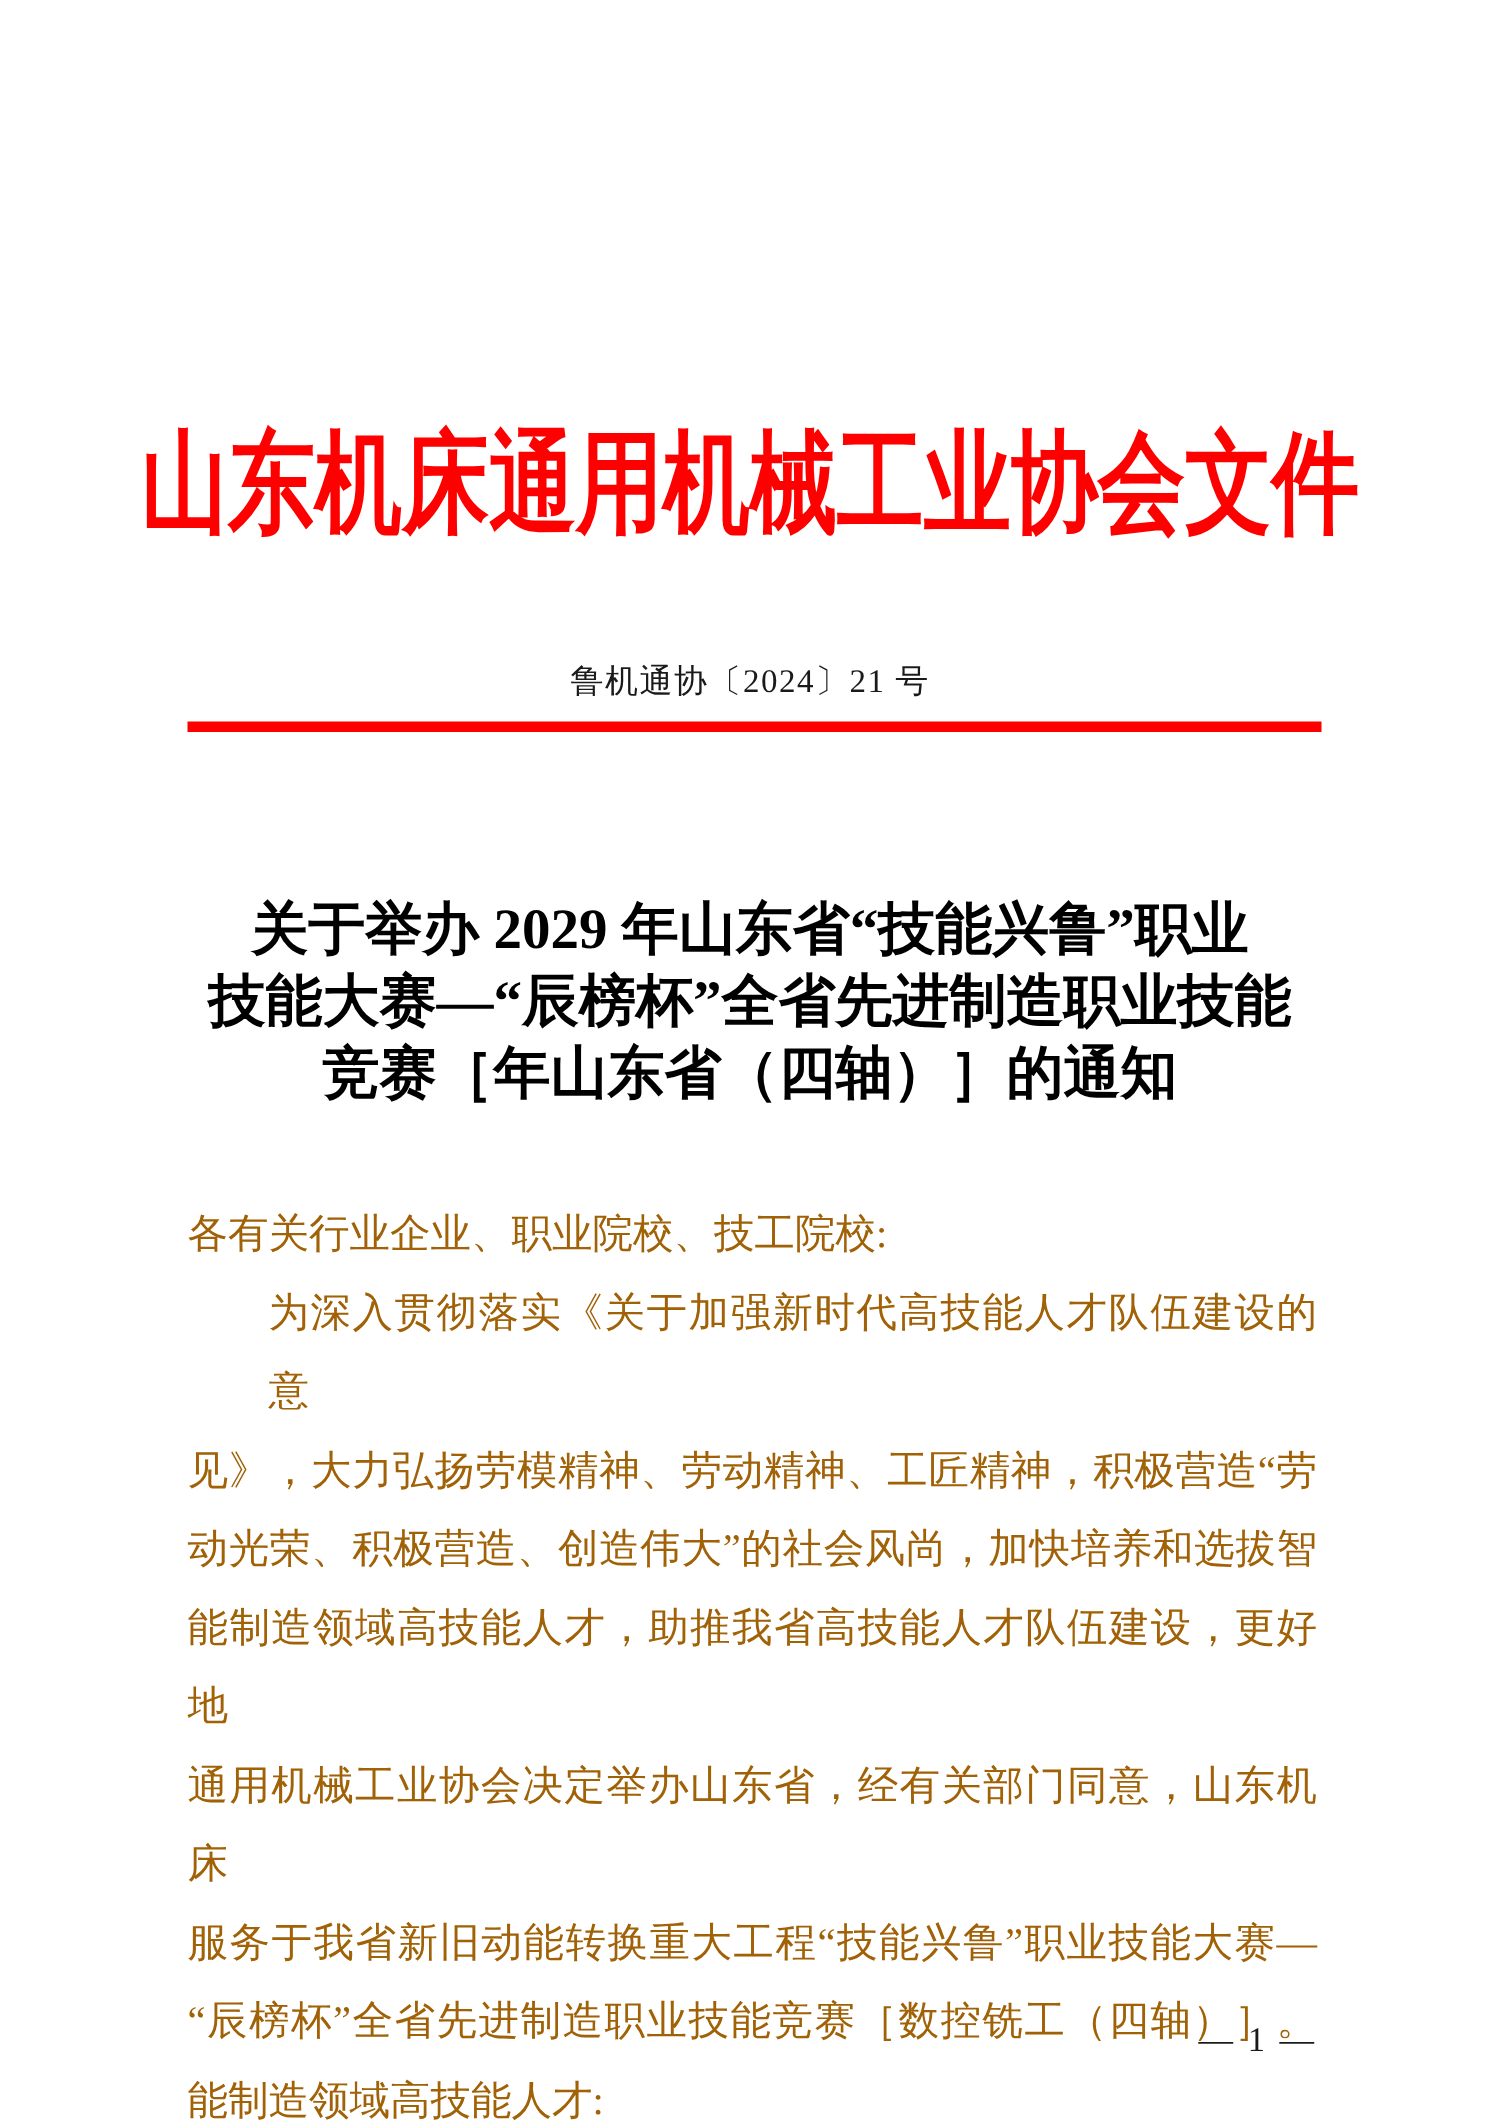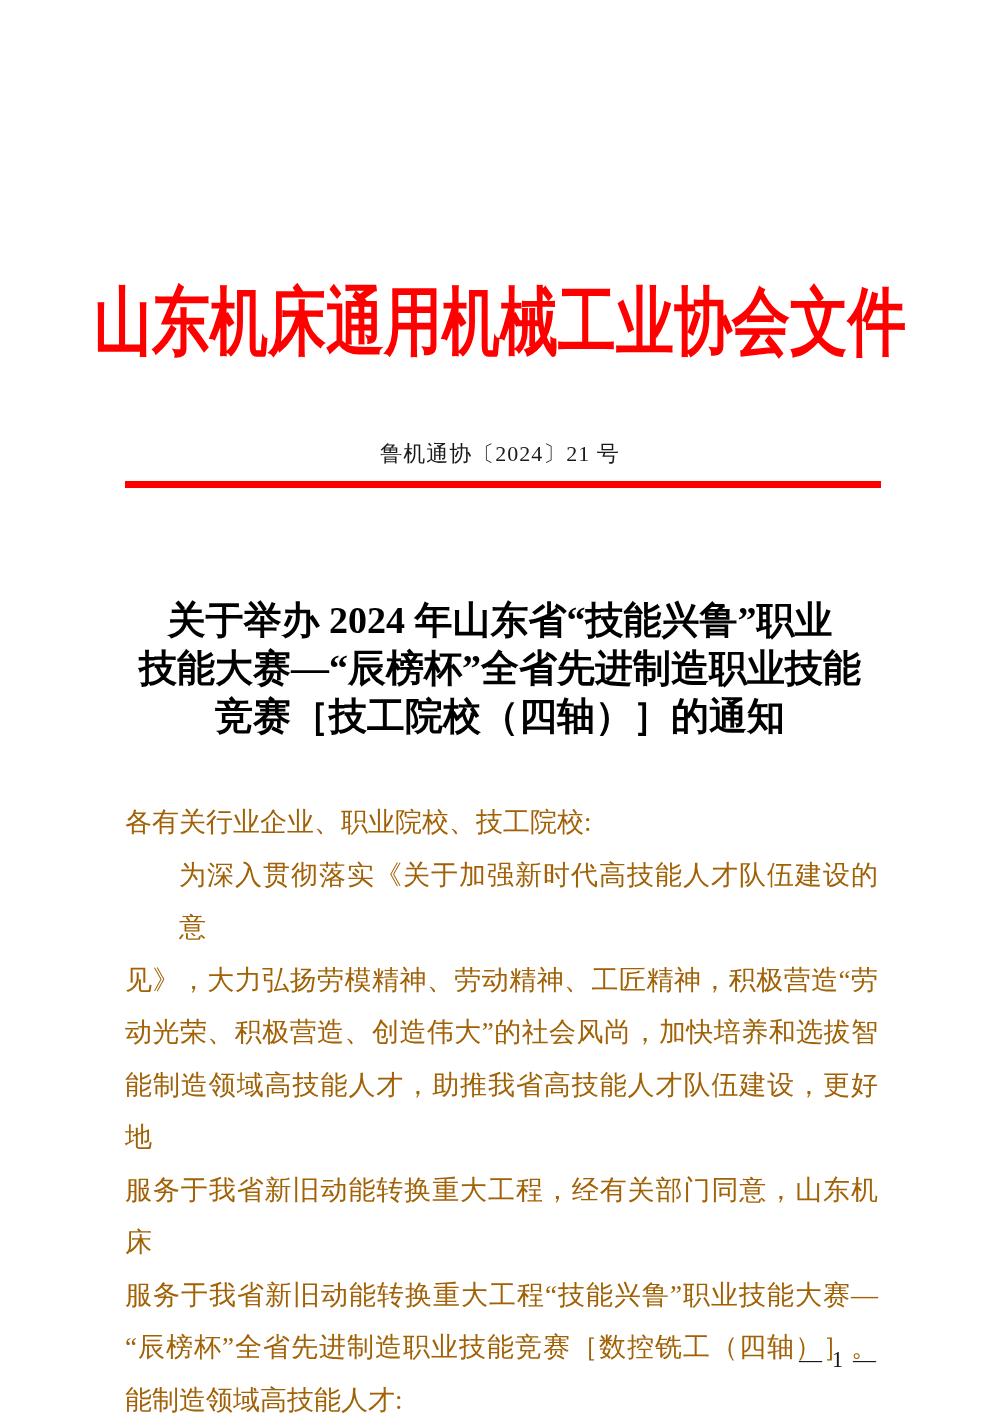--- a/index.html
+++ b/index.html
@@ -94,32 +94,32 @@
 
 <div class="page">
 
   <div class="header-title">山东机床通用机械工业协会文件</div>
 
   <div class="doc-number">鲁机通协〔2024〕21 号</div>
 
   <div class="red-line"></div>
 
   <div class="notice-title">
-    <div>关于举办 2024 年山东省“技能兴鲁”职业</div>
+    <div>关于举办 2029 年山东省“技能兴鲁”职业</div>
     <div>技能大赛—“辰榜杯”全省先进制造职业技能</div>
-    <div>竞赛［技工院校（四轴）］的通知</div>
+    <div>竞赛［年山东省（四轴）］的通知</div>
   </div>
 
   <div class="body-text">
     <div class="line">各有关行业企业、职业院校、技工院校:</div>
     <div class="line just indent">为深入贯彻落实《关于加强新时代高技能人才队伍建设的意</div>
     <div class="line just">见》，大力弘扬劳模精神、劳动精神、工匠精神，积极营造“劳</div>
     <div class="line just">动光荣、积极营造、创造伟大”的社会风尚，加快培养和选拔智</div>
     <div class="line just">能制造领域高技能人才，助推我省高技能人才队伍建设，更好地</div>
-    <div class="line just">服务于我省新旧动能转换重大工程，经有关部门同意，山东机床</div>
+    <div class="line just">通用机械工业协会决定举办山东省，经有关部门同意，山东机床</div>
     <div class="line just">服务于我省新旧动能转换重大工程“技能兴鲁”职业技能大赛—</div>
     <div class="line just">“辰榜杯”全省先进制造职业技能竞赛［数控铣工（四轴）］。</div>
     <div class="line">能制造领域高技能人才:</div>
   </div>
 
   <div class="page-number">— 1 —</div>
 
 </div>
 
 </body></html>

